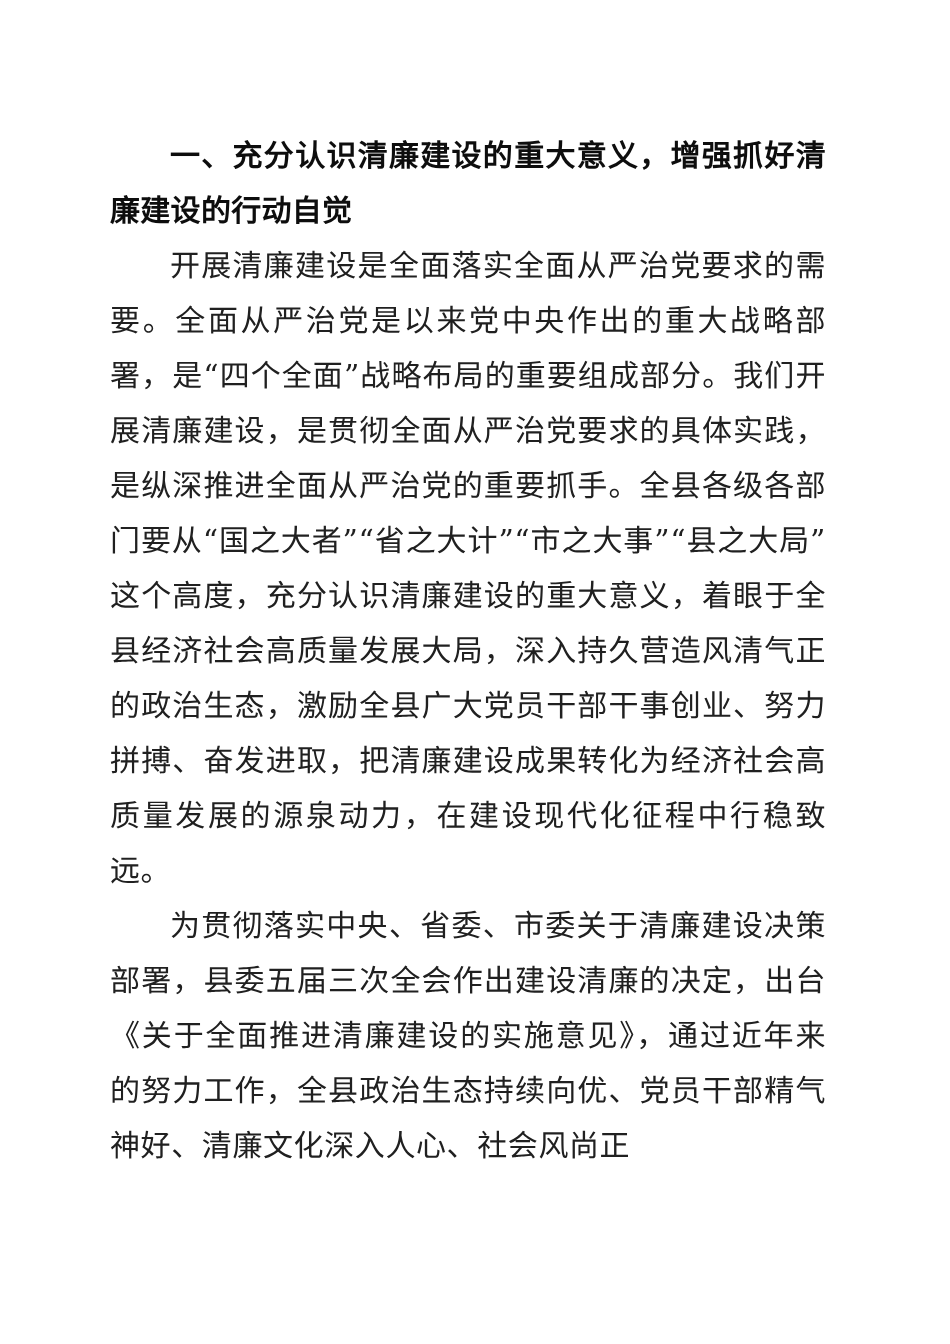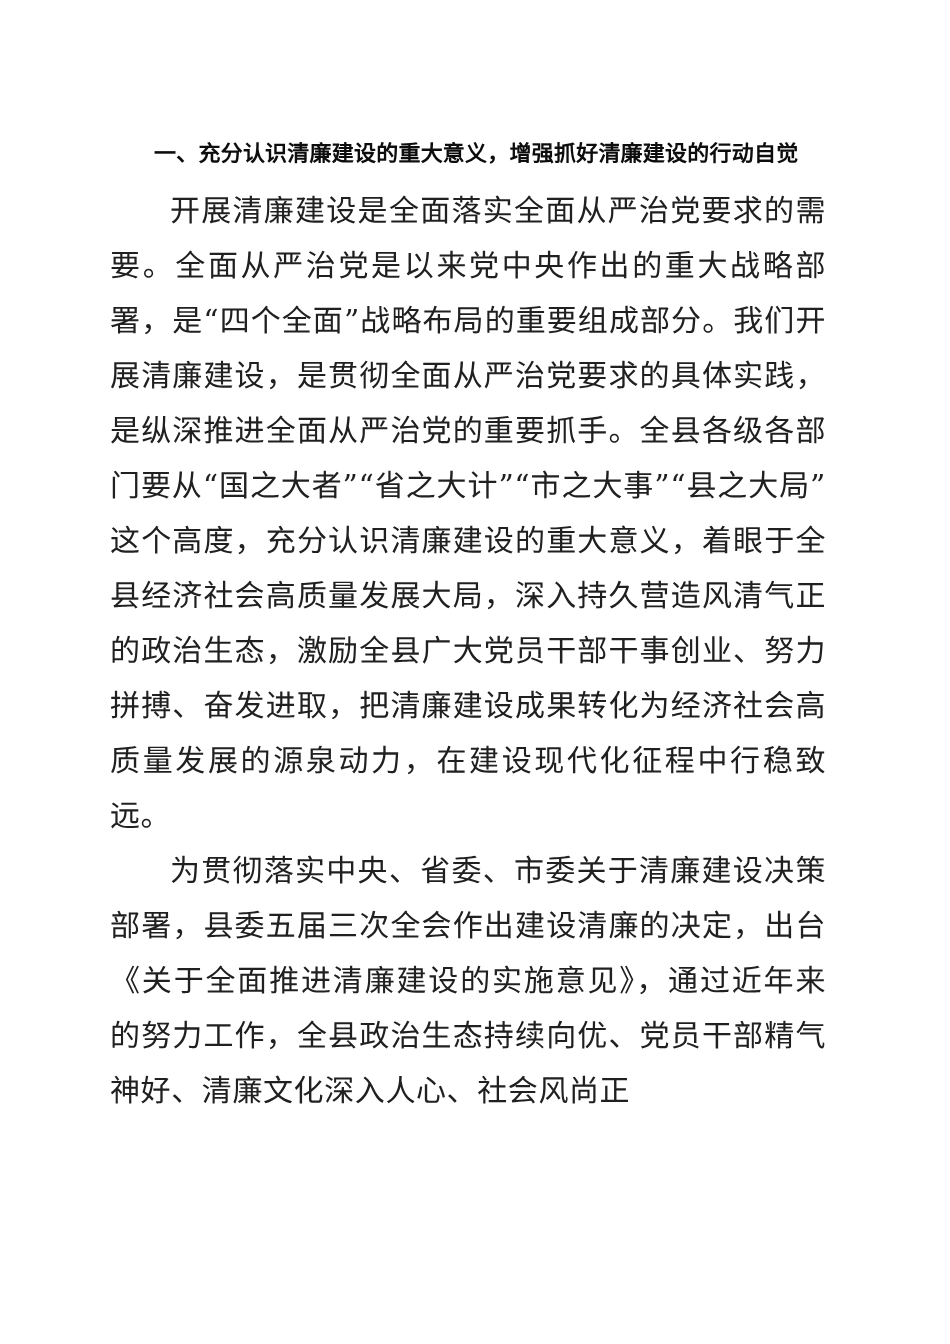--- a/index.html
+++ b/index.html
@@ -41,22 +41,22 @@
   }
 
   
   .para.cont {
     text-indent: 0;
   }
 
   
   .heading {
     margin: 0;
-    font-family: Liberation Mono, monospace;
-    font-size: 22px;
+    font-family: Liberation Serif, serif;
+    font-size: 30px;
     line-height: 55px;
     color: #0d0d0d;
     font-weight: 700;
     text-align: justify;
     text-justify: inter-character;
     text-indent: 2em;
     letter-spacing: 0.01em;
   }
 </style>
 </head>

